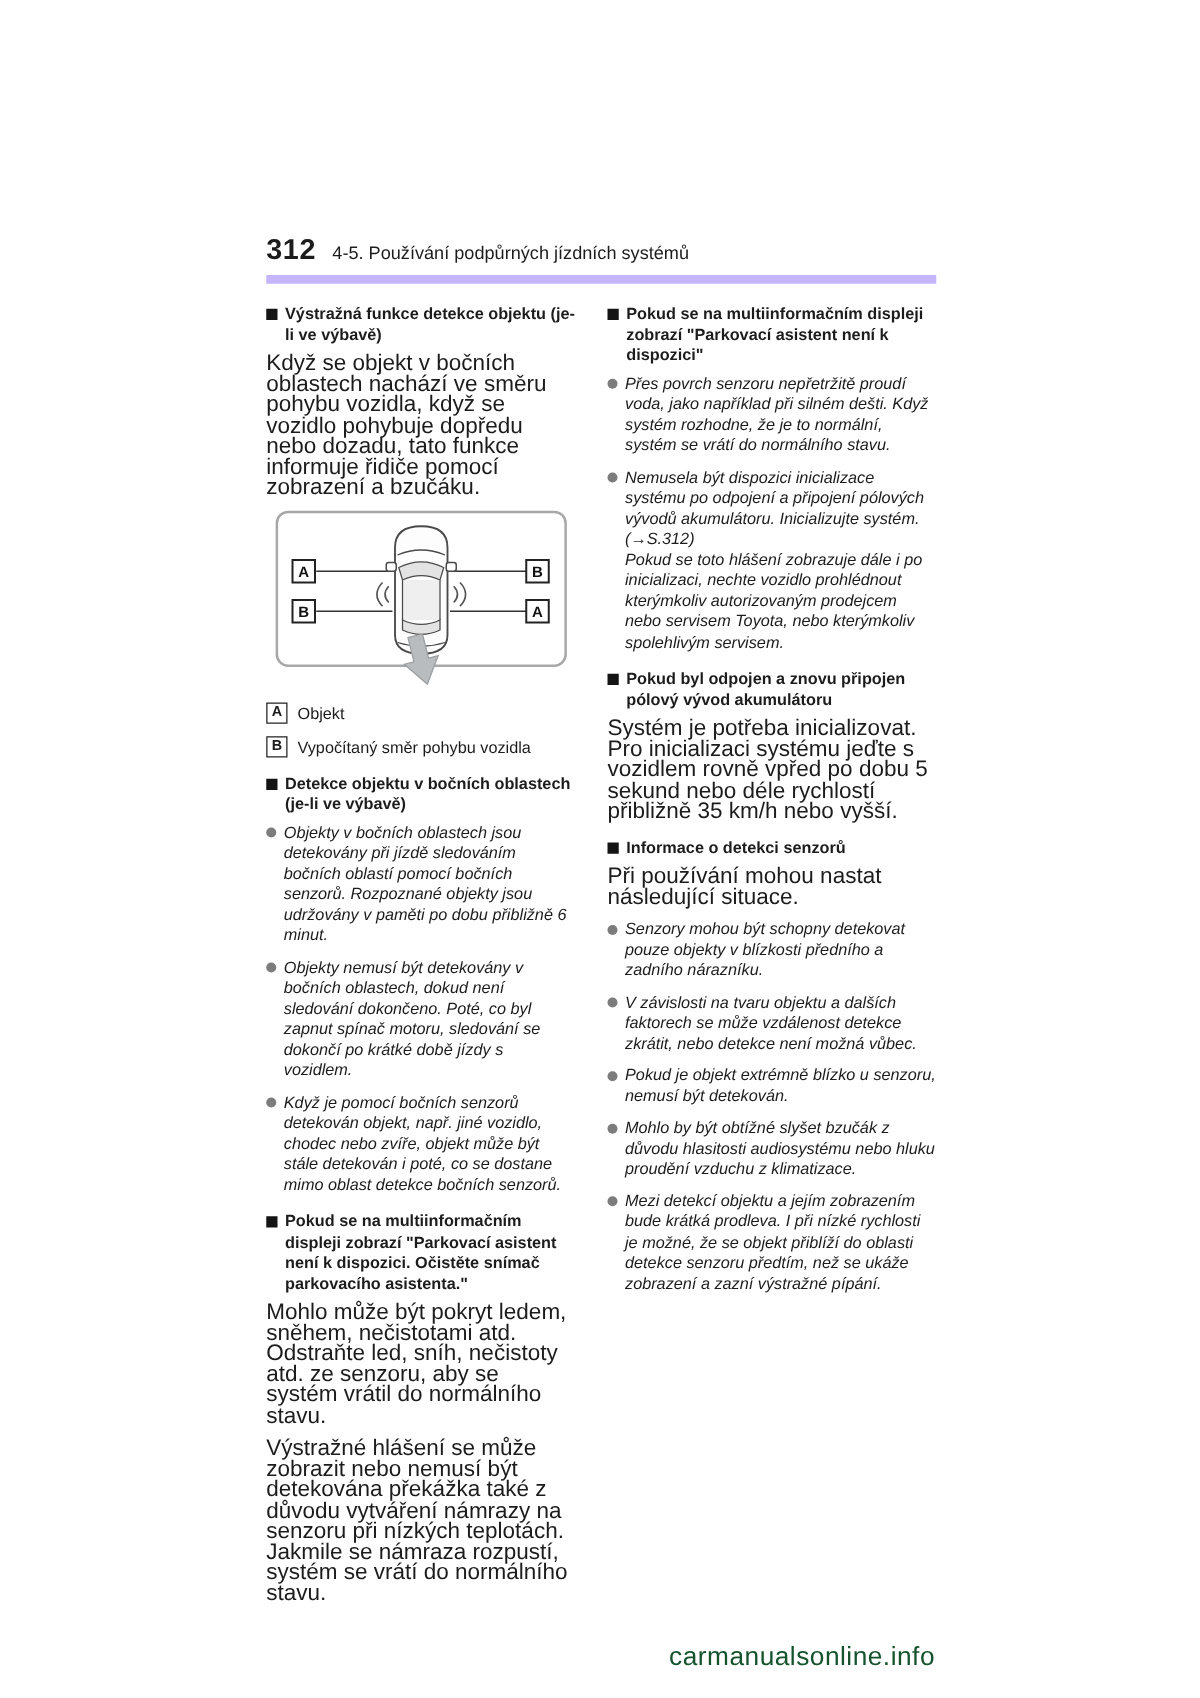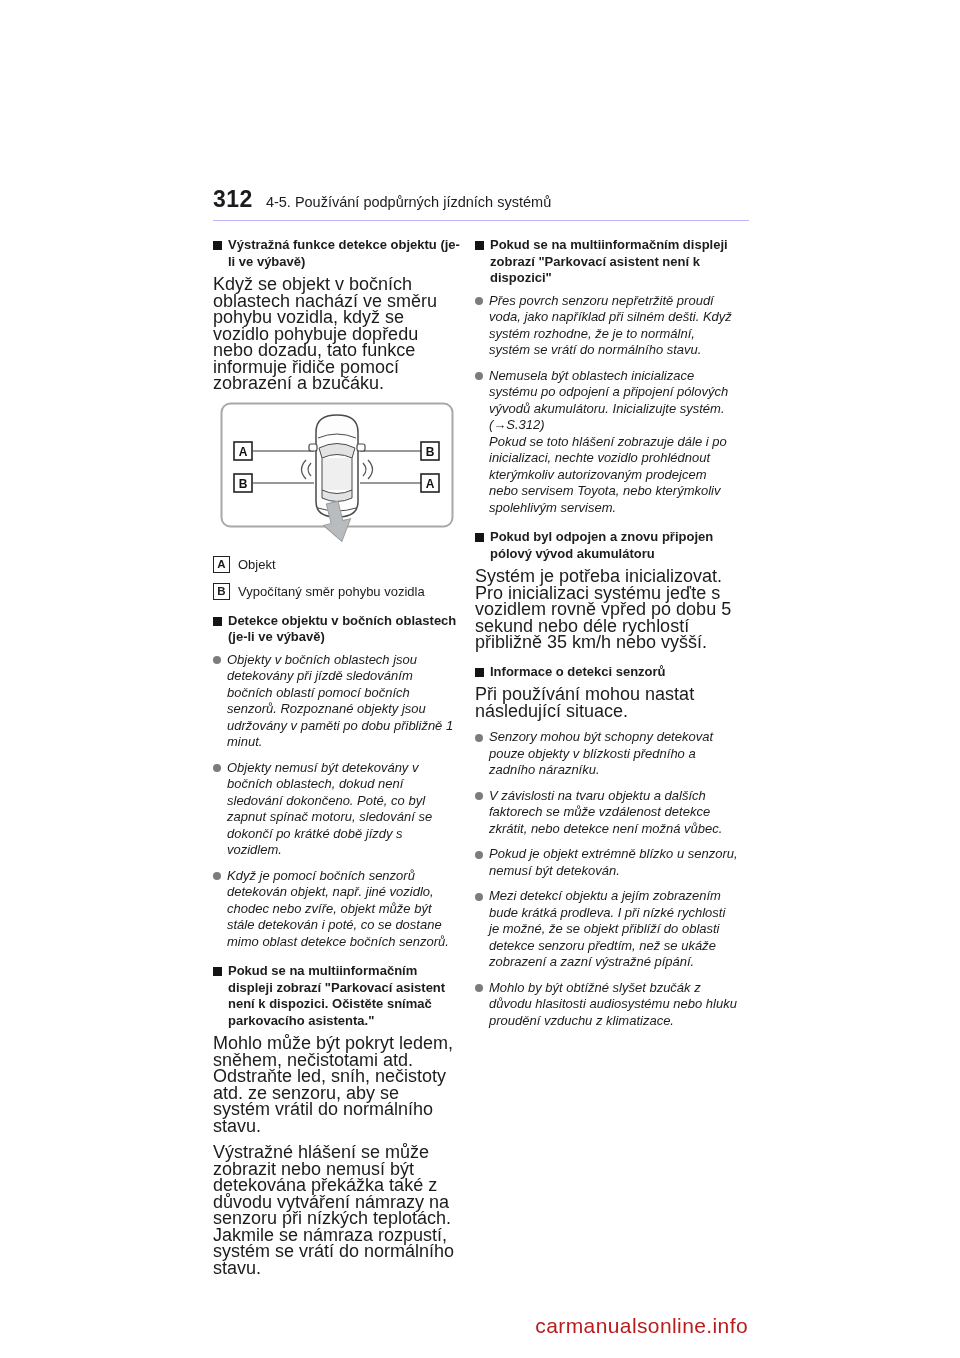--- a/index.html
+++ b/index.html
@@ -9,27 +9,27 @@
     position: relative;
     overflow: hidden;
     font-family: "Liberation Sans", "DejaVu Sans", sans-serif;
     color: #1c1c1c;
     -webkit-font-smoothing: antialiased;
   }
   .content { position: absolute; left: 213px; top: 186px; width: 536px; }
 
   .page-header {
     display: flex; align-items: baseline;
-    border-bottom: 1px solid #c4b5fd;
+    border-bottom: 7px solid #c4b5fd;
     padding-bottom: 7px;
   }
   .page-num { font-size: 23px; font-weight: bold; letter-spacing: .5px; }
   .section-title { font-size: 14.5px; font-weight: normal; margin-left: 13px; }
 
-  .columns { display: flex; gap: 14px; margin-top: 16px; }
+  .columns { display: flex; gap: 25px; margin-top: 16px; justify-content: flex-end; }
   .col-left  { width: 248px; flex: 0 0 auto; }
   .col-right { width: 263px; flex: 0 0 auto; }
 
   .h2 {
     display: flex;
     font-size: 13px; font-weight: bold; line-height: 16.5px;
     margin: 13px 0 6px;
   }
   .h2.first { margin-top: 0; }
   .sq { flex: 0 0 auto; width: 9px; height: 9px; background: #141414; margin: 4px 6px 0 0; }
@@ -48,21 +48,21 @@
   .legend { display: flex; align-items: center; gap: 8px; margin: 0 0 10px; font-size: 13px; }
   .keybox {
     flex: 0 0 auto; width: 17px; height: 17px;
     border: 1.6px solid #222;
     display: inline-flex; align-items: center; justify-content: center;
     font-size: 11.5px; font-weight: bold;
   }
 
   .watermark {
     position: absolute; right: 212px; bottom: 20px;
-    font-size: 21px; color: #b91c1c; letter-spacing: .4px;
+    font-size: 21px; color: #14532d; letter-spacing: .4px;
   }
 </style>
 </head>
 <body>
 
 <div class="content">
 
   <header class="page-header">
     <span class="page-num">312</span>
     <span class="section-title">4-5. Používání podpůrných jízdních systémů</span>
@@ -145,21 +145,21 @@
         <span class="legend-text">Vypočítaný směr pohybu vozidla</span>
       </div>
 
       <div class="h2">
         <span class="sq"></span>
         <span class="h2-text">Detekce objektu v bočních oblastech (je-li ve výbavě)</span>
       </div>
 
       <div class="bullet">
         <span class="dot"></span>
-        <span class="b-text">Objekty v bočních oblastech jsou detekovány při jízdě sledováním bočních oblastí pomocí bočních senzorů. Rozpoznané objekty jsou udržovány v paměti po dobu přibližně 1 minut.</span>
+        <span class="b-text">Objekty v bočních oblastech jsou detekovány při jízdě sledováním bočních oblastí pomocí bočních senzorů. Rozpoznané objekty jsou udržovány v paměti po dobu přibližně 6 minut.</span>
       </div>
       <div class="bullet">
         <span class="dot"></span>
         <span class="b-text">Objekty nemusí být detekovány v bočních oblastech, dokud není sledování dokončeno. Poté, co byl zapnut spínač motoru, sledování se dokončí po krátké době jízdy s vozidlem.</span>
       </div>
       <div class="bullet">
         <span class="dot"></span>
         <span class="b-text">Když je pomocí bočních senzorů detekován objekt, např. jiné vozidlo, chodec nebo zvíře, objekt může být stále detekován i poté, co se dostane mimo oblast detekce bočních senzorů.</span>
       </div>
 
@@ -180,21 +180,21 @@
         <span class="h2-text">Pokud se na multiinformačním displeji zobrazí "Parkovací asistent není k dispozici"</span>
       </div>
 
       <div class="bullet">
         <span class="dot"></span>
         <span class="b-text">Přes povrch senzoru nepřetržitě proudí voda, jako například při silném dešti. Když systém rozhodne, že je to normální, systém se vrátí do normálního stavu.</span>
       </div>
       <div class="bullet">
         <span class="dot"></span>
         <span class="b-text">
-          <span class="b-line">Nemusela být oblastech inicializace systému po odpojení a připojení pólových vývodů akumulátoru. Inicializujte systém. (→S.312)</span>
+          <span class="b-line">Nemusela být dispozici inicializace systému po odpojení a připojení pólových vývodů akumulátoru. Inicializujte systém. (→S.312)</span>
           <span class="b-line">Pokud se toto hlášení zobrazuje dále i po inicializaci, nechte vozidlo prohlédnout kterýmkoliv autorizovaným prodejcem nebo servisem Toyota, nebo kterýmkoliv spolehlivým servisem.</span>
         </span>
       </div>
 
       <div class="h2">
         <span class="sq"></span>
         <span class="h2-text">Pokud byl odpojen a znovu připojen pólový vývod akumulátoru</span>
       </div>
 
       <p class="para">Systém je potřeba inicializovat. Pro inicializaci systému jeďte s vozidlem rovně vpřed po dobu 5 sekund nebo déle rychlostí přibližně 35 km/h nebo vyšší.</p>
@@ -213,24 +213,24 @@
       <div class="bullet">
         <span class="dot"></span>
         <span class="b-text">V závislosti na tvaru objektu a dalších faktorech se může vzdálenost detekce zkrátit, nebo detekce není možná vůbec.</span>
       </div>
       <div class="bullet">
         <span class="dot"></span>
         <span class="b-text">Pokud je objekt extrémně blízko u senzoru, nemusí být detekován.</span>
       </div>
       <div class="bullet">
         <span class="dot"></span>
+        <span class="b-text">Mohlo by být obtížné slyšet bzučák z důvodu hlasitosti audiosystému nebo hluku proudění vzduchu z klimatizace.</span>
+      </div>
+      <div class="bullet">
+        <span class="dot"></span>
         <span class="b-text">Mezi detekcí objektu a jejím zobrazením bude krátká prodleva. I při nízké rychlosti je možné, že se objekt přiblíží do oblasti detekce senzoru předtím, než se ukáže zobrazení a zazní výstražné pípání.</span>
-      </div>
-      <div class="bullet">
-        <span class="dot"></span>
-        <span class="b-text">Mohlo by být obtížné slyšet bzučák z důvodu hlasitosti audiosystému nebo hluku proudění vzduchu z klimatizace.</span>
       </div>
 
     </div>
   </div>
 </div>
 
 <div class="watermark">carmanualsonline.info</div>
 
 </body></html>

